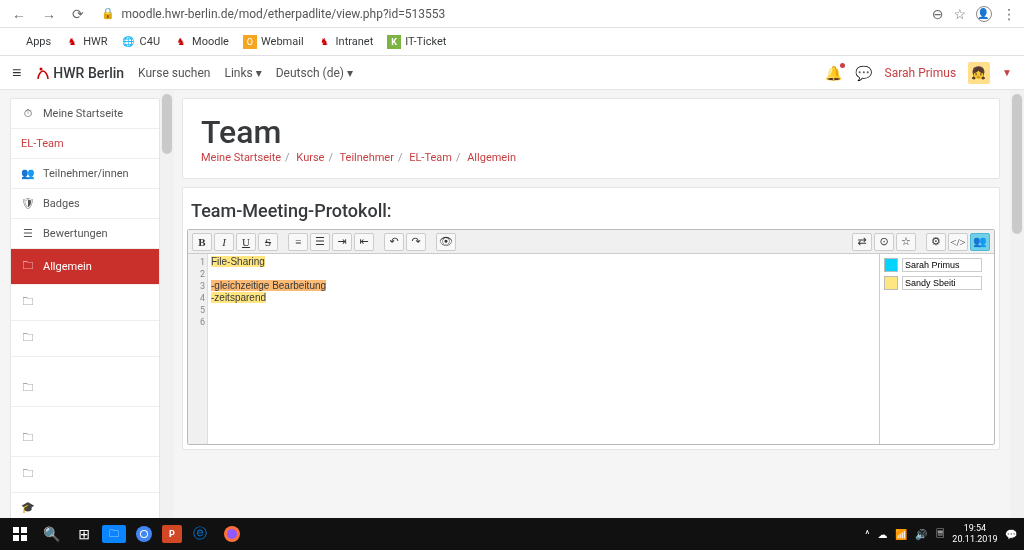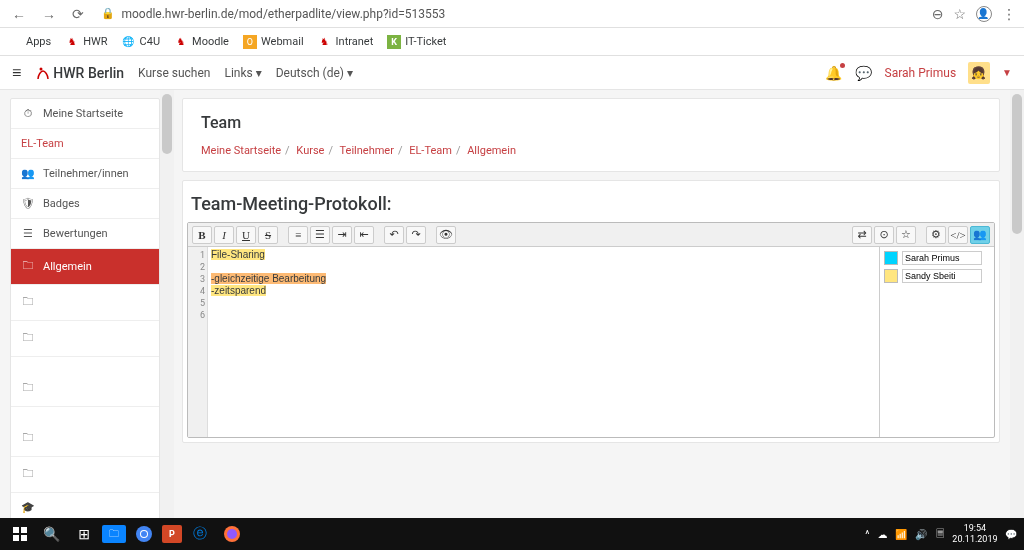--- a/index.html
+++ b/index.html
@@ -23,21 +23,21 @@
 .bell::after { content: ""; position: absolute; top: -2px; right: -2px; width: 5px; height: 5px; background: #c64043; border-radius: 50%; }
 .avatar { width: 22px; height: 22px; background: #ffdf8a; border-radius: 2px; display: inline-flex; align-items: center; justify-content: center; font-size: 12px; }
 .main-wrap { display: flex; height: calc(550px - 28px - 28px - 34px - 32px); background: #f5f5f5; }
 .sidebar-col { width: 160px; padding: 8px 0 8px 10px; }
 .sidebar { background: #fff; border: 1px solid #e5e5e5; border-radius: 2px; }
 .side-item { display: flex; align-items: center; gap: 8px; padding: 8px 10px; font-size: 11px; color: #555; border-bottom: 1px solid #eee; }
 .side-item.active { background: #c9302c; color: #fff; }
 .side-item .side-icon { width: 14px; text-align: center; font-size: 11px; color: inherit; }
 .content-col { flex: 1; padding: 8px 10px 0 8px; overflow: hidden; }
 .card { background: #fff; border: 1px solid #e5e5e5; border-radius: 2px; padding: 14px 18px; margin-bottom: 8px; }
-.page-title { font-size: 16px; font-weight: 500; margin-bottom: 12px; }
+.page-title { font-size: 32px; font-weight: 500; }
 .breadcrumb { font-size: 11px; color: #777; }
 .breadcrumb a { color: #c64043; text-decoration: none; }
 .breadcrumb span.sep { margin: 0 4px; color: #999; }
 .activity-title { font-size: 18px; font-weight: 500; margin-bottom: 8px; }
 .etherpad-frame { border: 1px solid #bbb; border-radius: 2px; overflow: hidden; }
 .ep-toolbar { background: #f0f0f0; border-bottom: 1px solid #ccc; height: 24px; display: flex; align-items: center; padding: 0 4px; gap: 2px; }
 .ep-btn { width: 20px; height: 18px; display: inline-flex; align-items: center; justify-content: center; font-size: 11px; font-family: "Times New Roman", serif; color: #333; border: 1px solid #ccc; background: #f8f8f8; border-radius: 2px; }
 .ep-btn.bold { font-weight: bold; }
 .ep-btn.italic { font-style: italic; }
 .ep-btn.underline { text-decoration: underline; }

